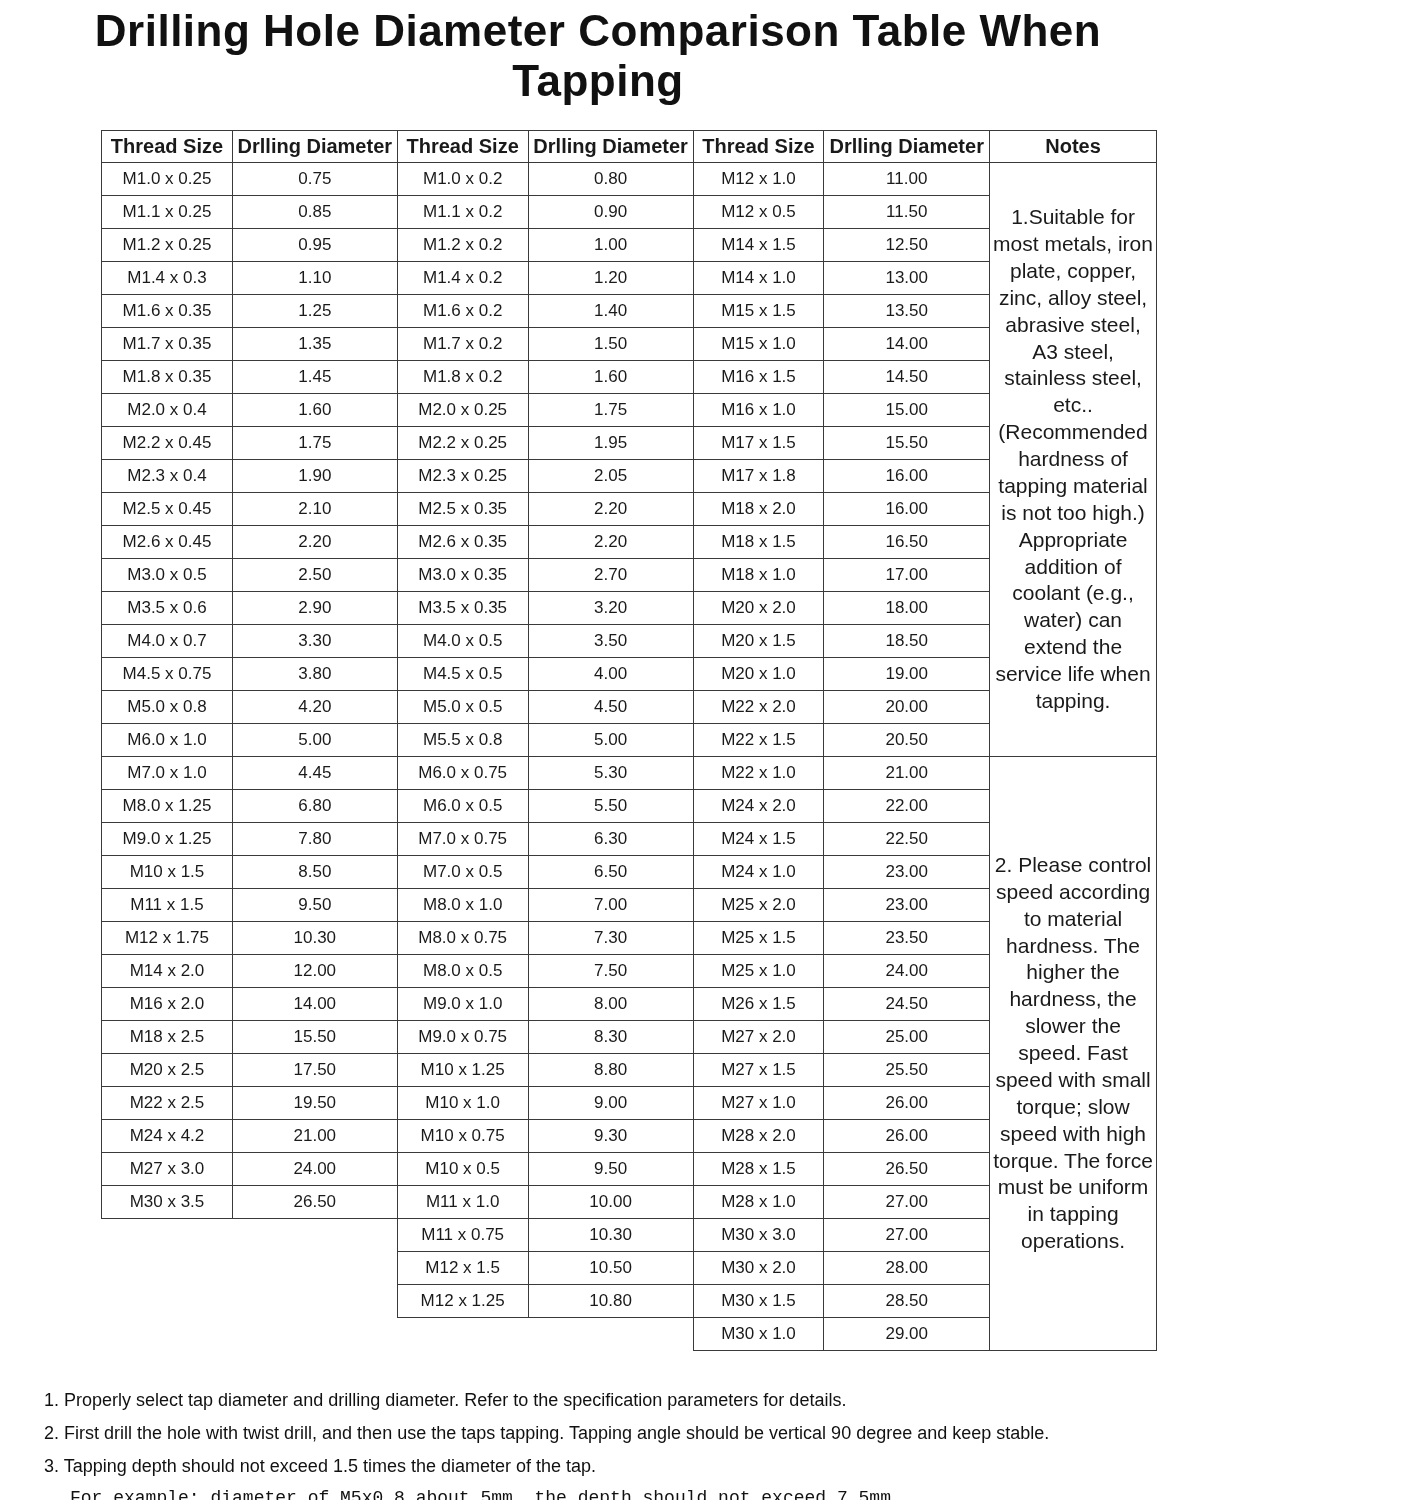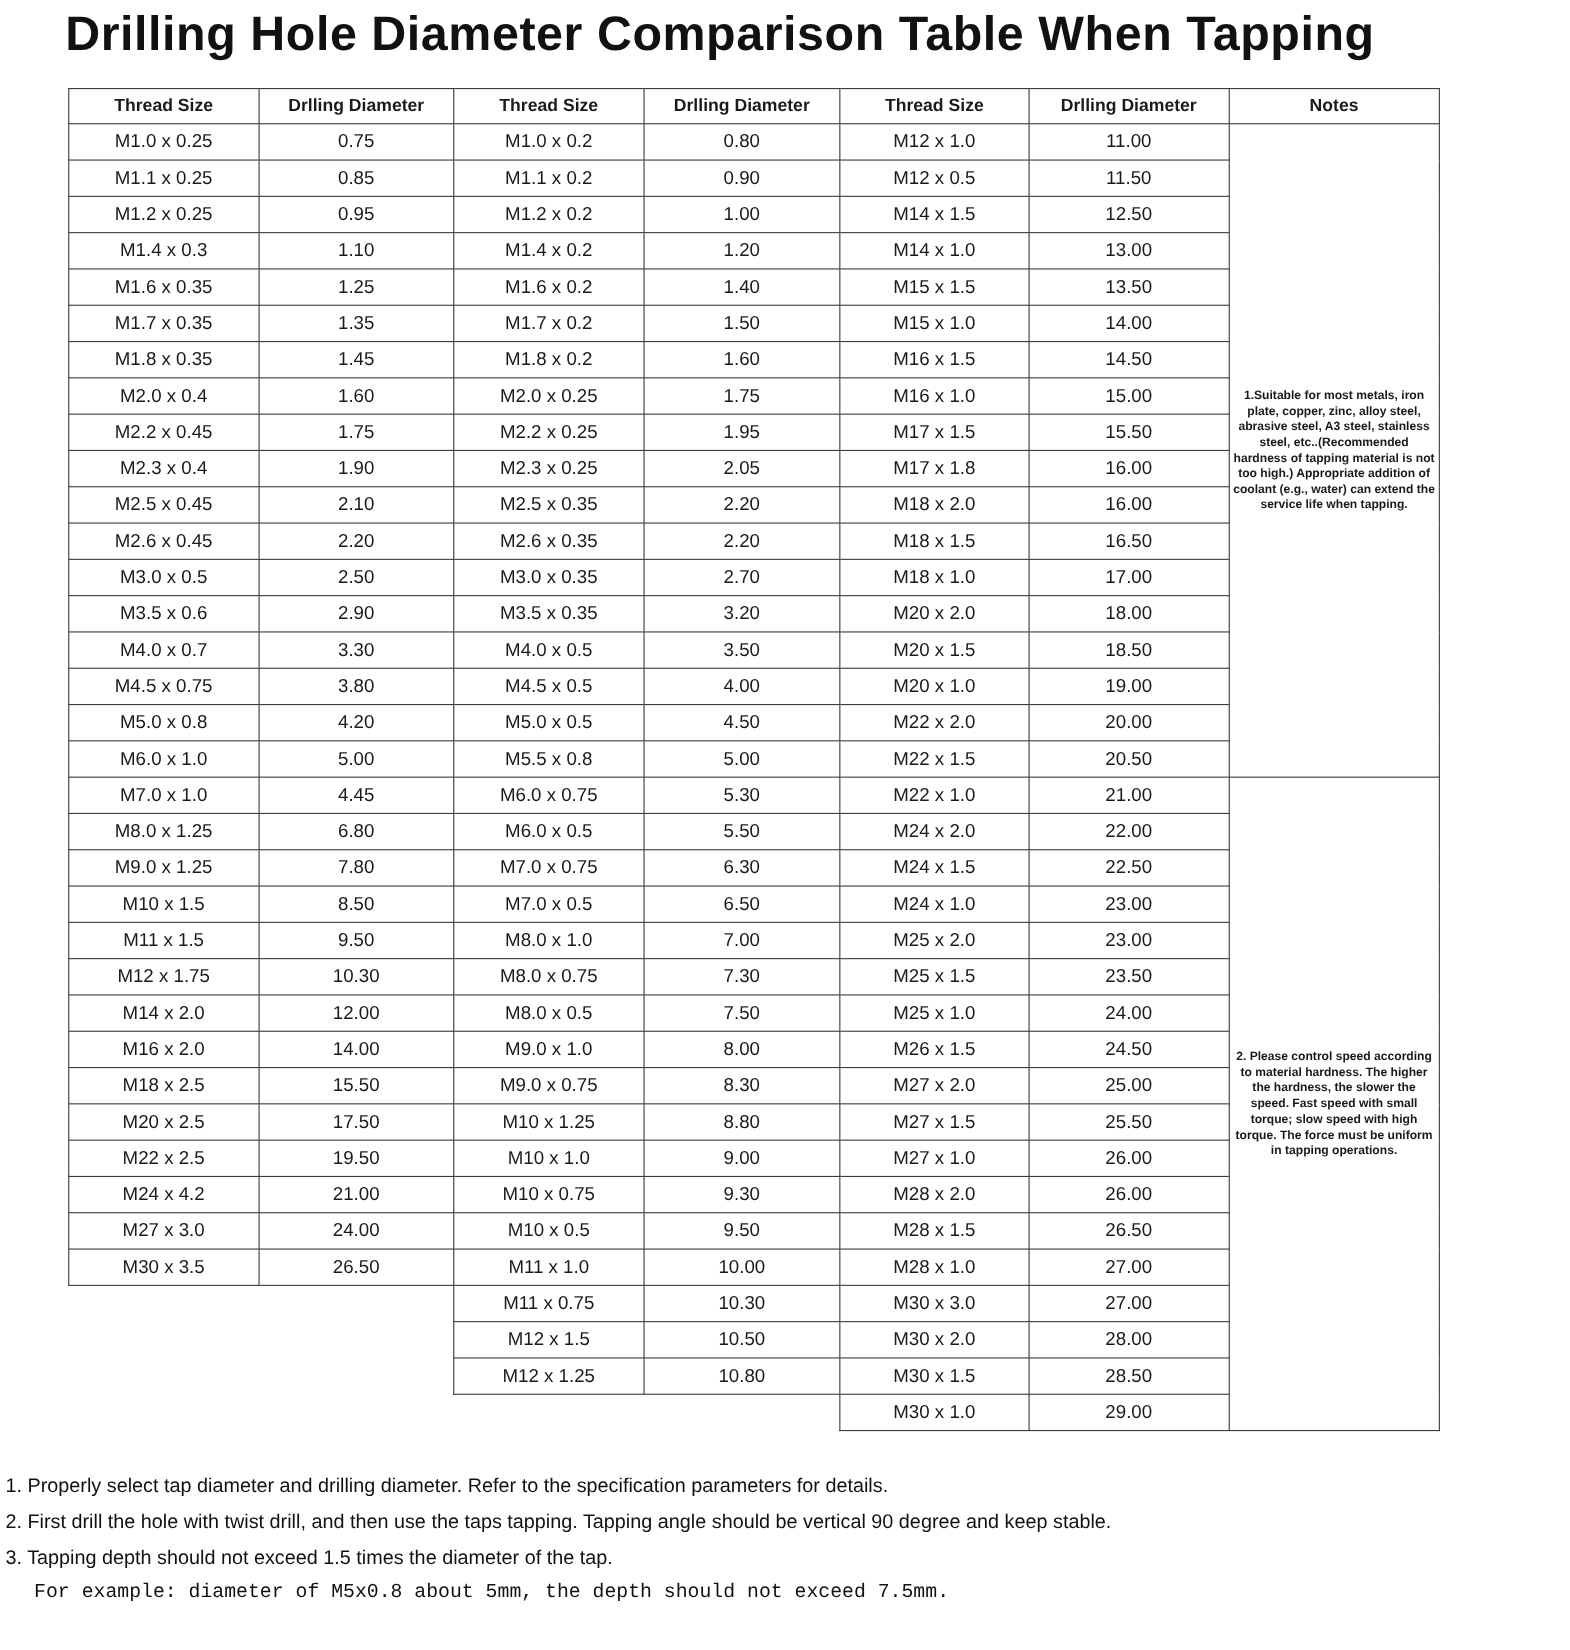--- a/index.html
+++ b/index.html
@@ -3,24 +3,25 @@
 <meta charset="utf-8">
 <style>
   * { margin: 0; padding: 0; box-sizing: border-box; }
   html, body {
     width: 1427px;
     background: #ffffff;
     color: #1a1a1a;
     font-family: "Liberation Sans", sans-serif;
   }
   .page {
-    width: 1309px;
+    width: 1157px;
     height: 1500px;
     background: #ffffff;
     overflow: hidden;
+    padding-left: 39px;
   }
   .page-title {
     font-size: 44px;
     font-weight: bold;
     text-align: center;
     padding-top: 6px;
     letter-spacing: 0.5px;
     color: #111;
   }
   table.comparison-table {
@@ -41,30 +42,30 @@
     height: 33px;
     text-align: center;
     vertical-align: middle;
     font-size: 17px;
     padding: 0 2px;
     white-space: nowrap;
     overflow: hidden;
   }
   .comparison-table th {
     font-weight: bold;
-    font-size: 16px;
+    font-size: 20px;
     height: 32px;
   }
   .comparison-table td.ghost {
     border: none;
     background: transparent;
   }
   .comparison-table td.notes-cell {
-    font-size: 11px;
-    font-weight: bold;
+    font-size: 21px;
+    font-weight: normal;
     line-height: 1.28;
     padding: 4px 3px;
     white-space: normal;
     text-align: center;
     vertical-align: middle;
   }
   .footer-notes {
     margin-top: 40px;
     padding-left: 5px;
     color: #111;

